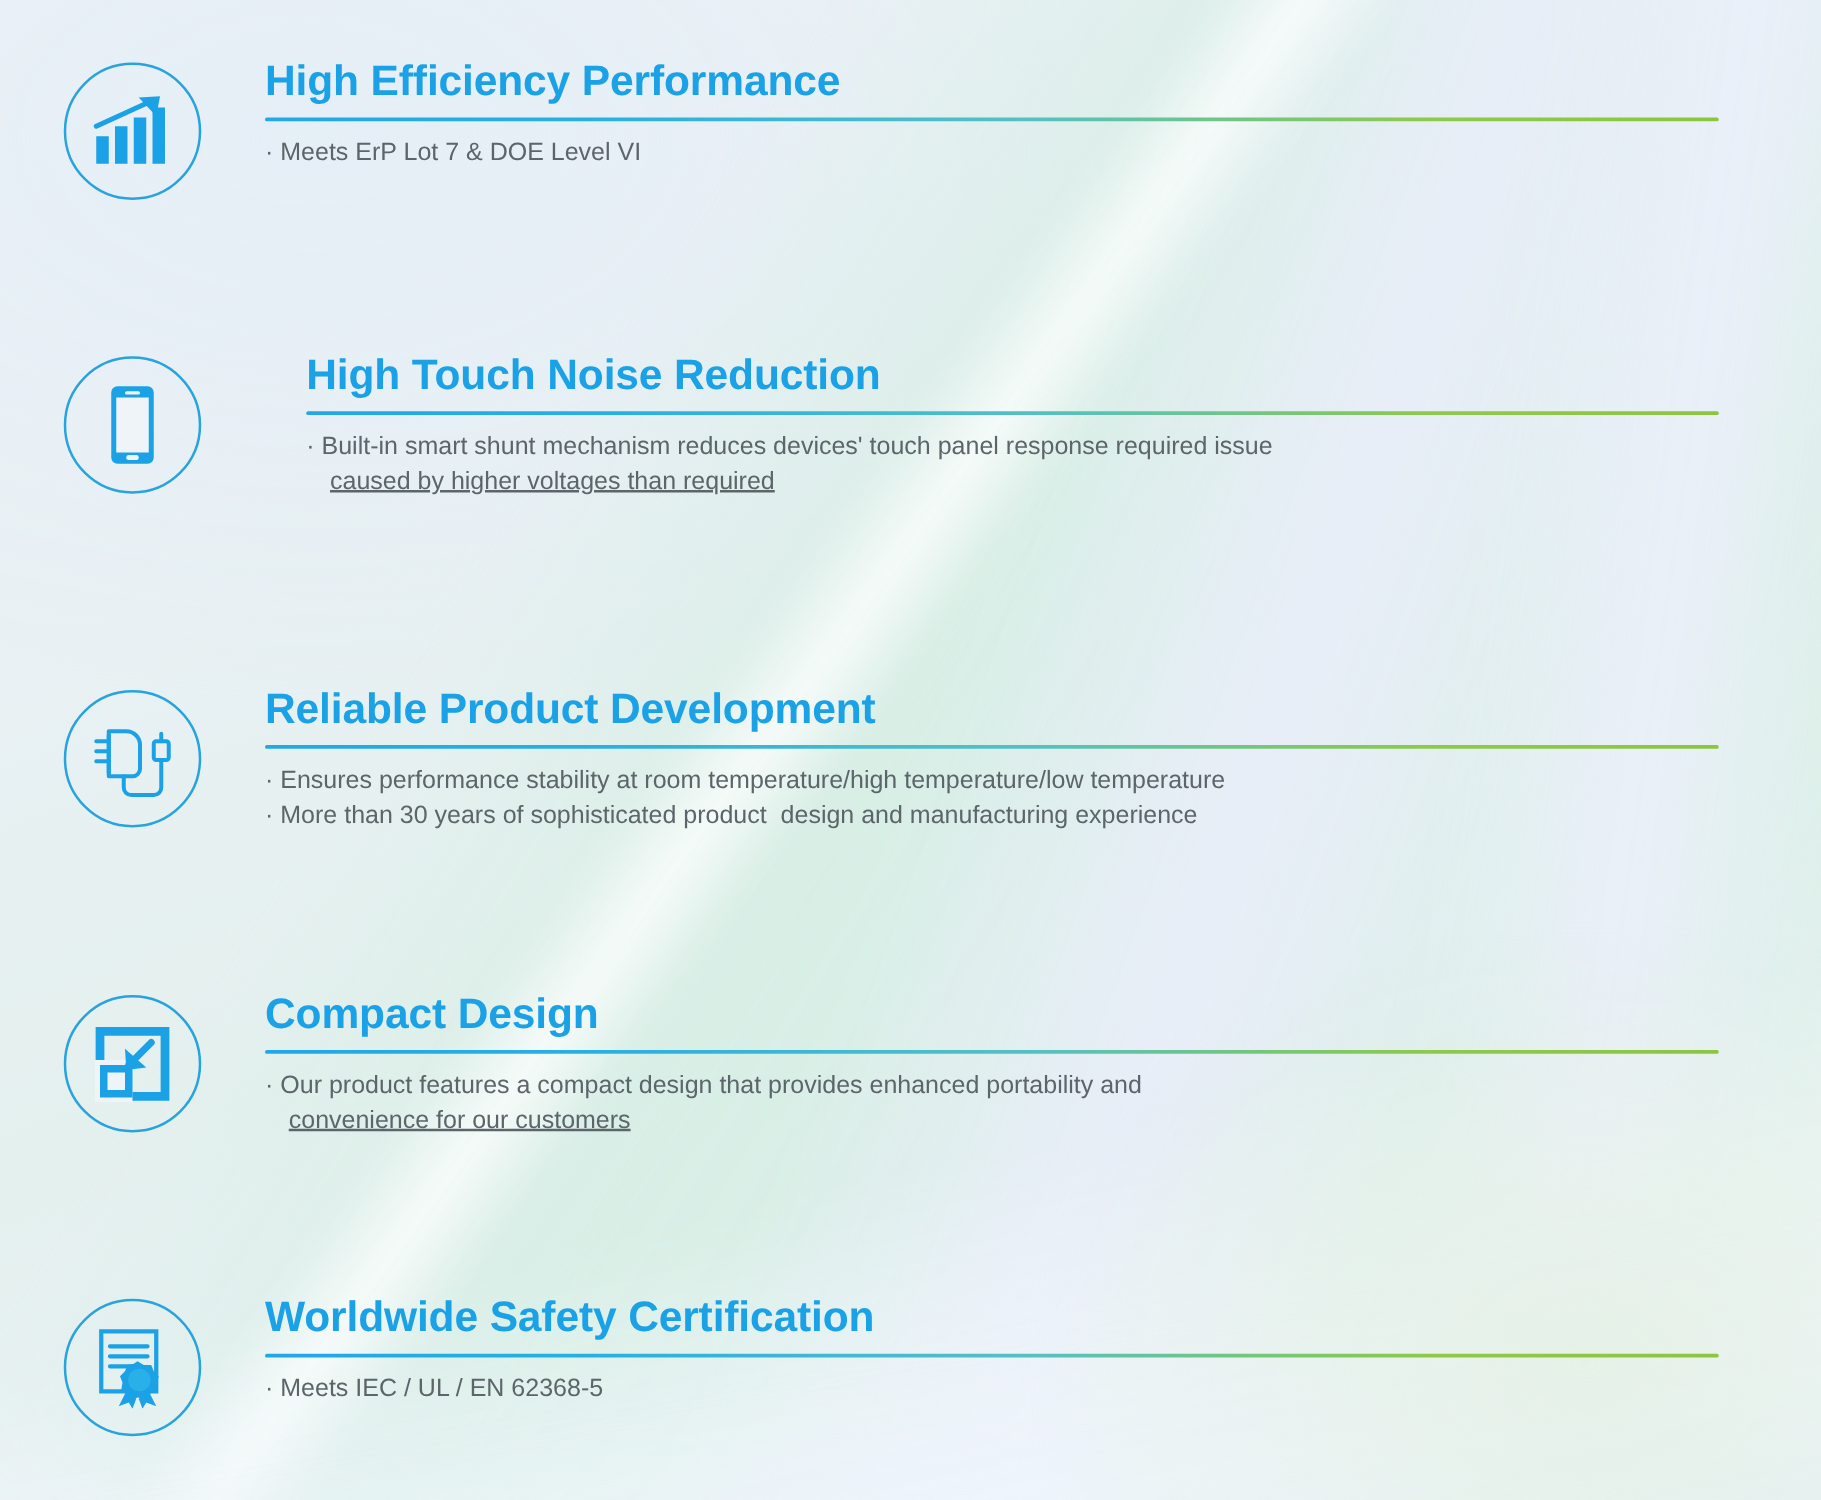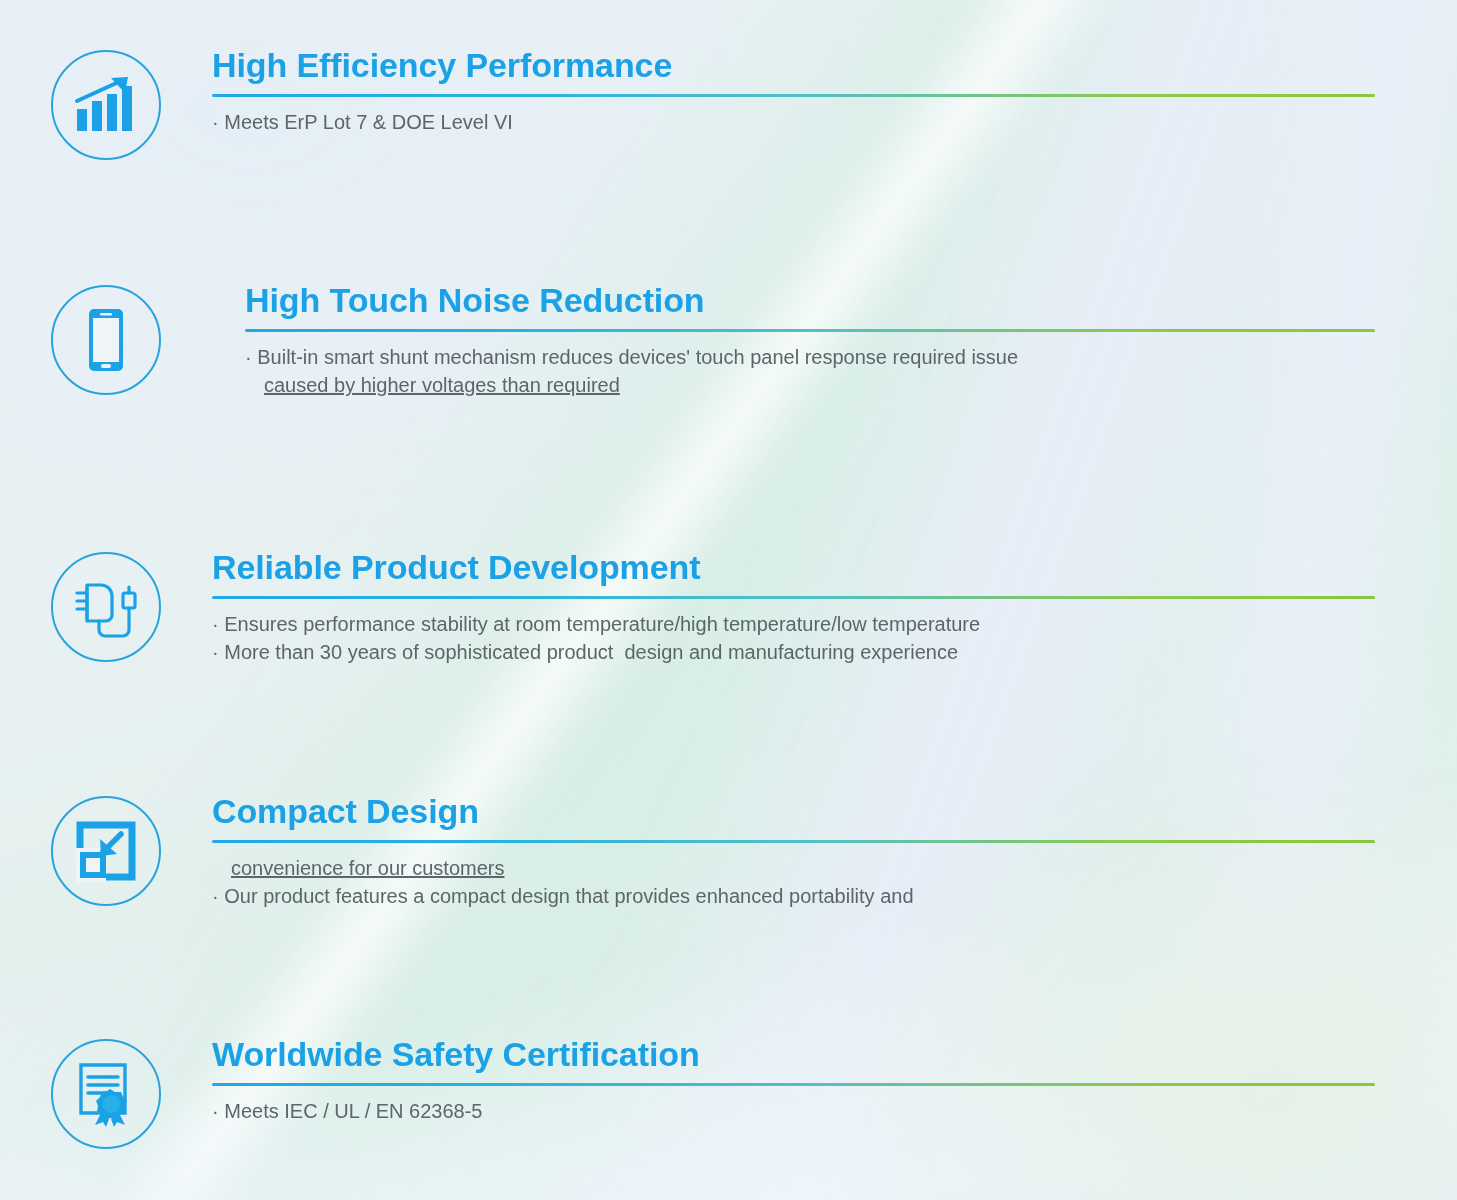--- a/index.html
+++ b/index.html
@@ -252,22 +252,22 @@
           <path d="M8 35 H28 V55 H8 Z" stroke="#1ba1e6" stroke-width="6" fill="none"></path>
           <path d="M46 14 L28 32" stroke="#1ba1e6" stroke-width="5.5" stroke-linecap="round"></path>
           <path d="M26 36 L25 19 L42 34 Z" fill="#1ba1e6"></path>
         </svg>
       </div>
     </div>
     <div class="text-col">
       <div class="feature-title">Compact Design</div>
       <div class="divider"></div>
       <div class="bullets">
+        <div class="bullet-line"><span class="dot">·</span> <span>Our product features a compact design that provides enhanced portability and</span></div>
         <div class="bullet-line bullet-cont">convenience for our customers</div>
-        <div class="bullet-line"><span class="dot">·</span> <span>Our product features a compact design that provides enhanced portability and</span></div>
       </div>
     </div>
   </div>
 
   <div class="feature" style="top:1035px;">
     <div class="icon-col">
       <div class="icon-circle">
         <svg width="62" height="66" viewBox="0 0 62 66" fill="none">
           <path d="M6 4 H50 V52 H6 Z" stroke="#1ba1e6" stroke-width="3.4" fill="none"></path>
           <path d="M13 16 H43 M13 24 H43 M13 32 H33" stroke="#1ba1e6" stroke-width="3.4" stroke-linecap="round"></path>

